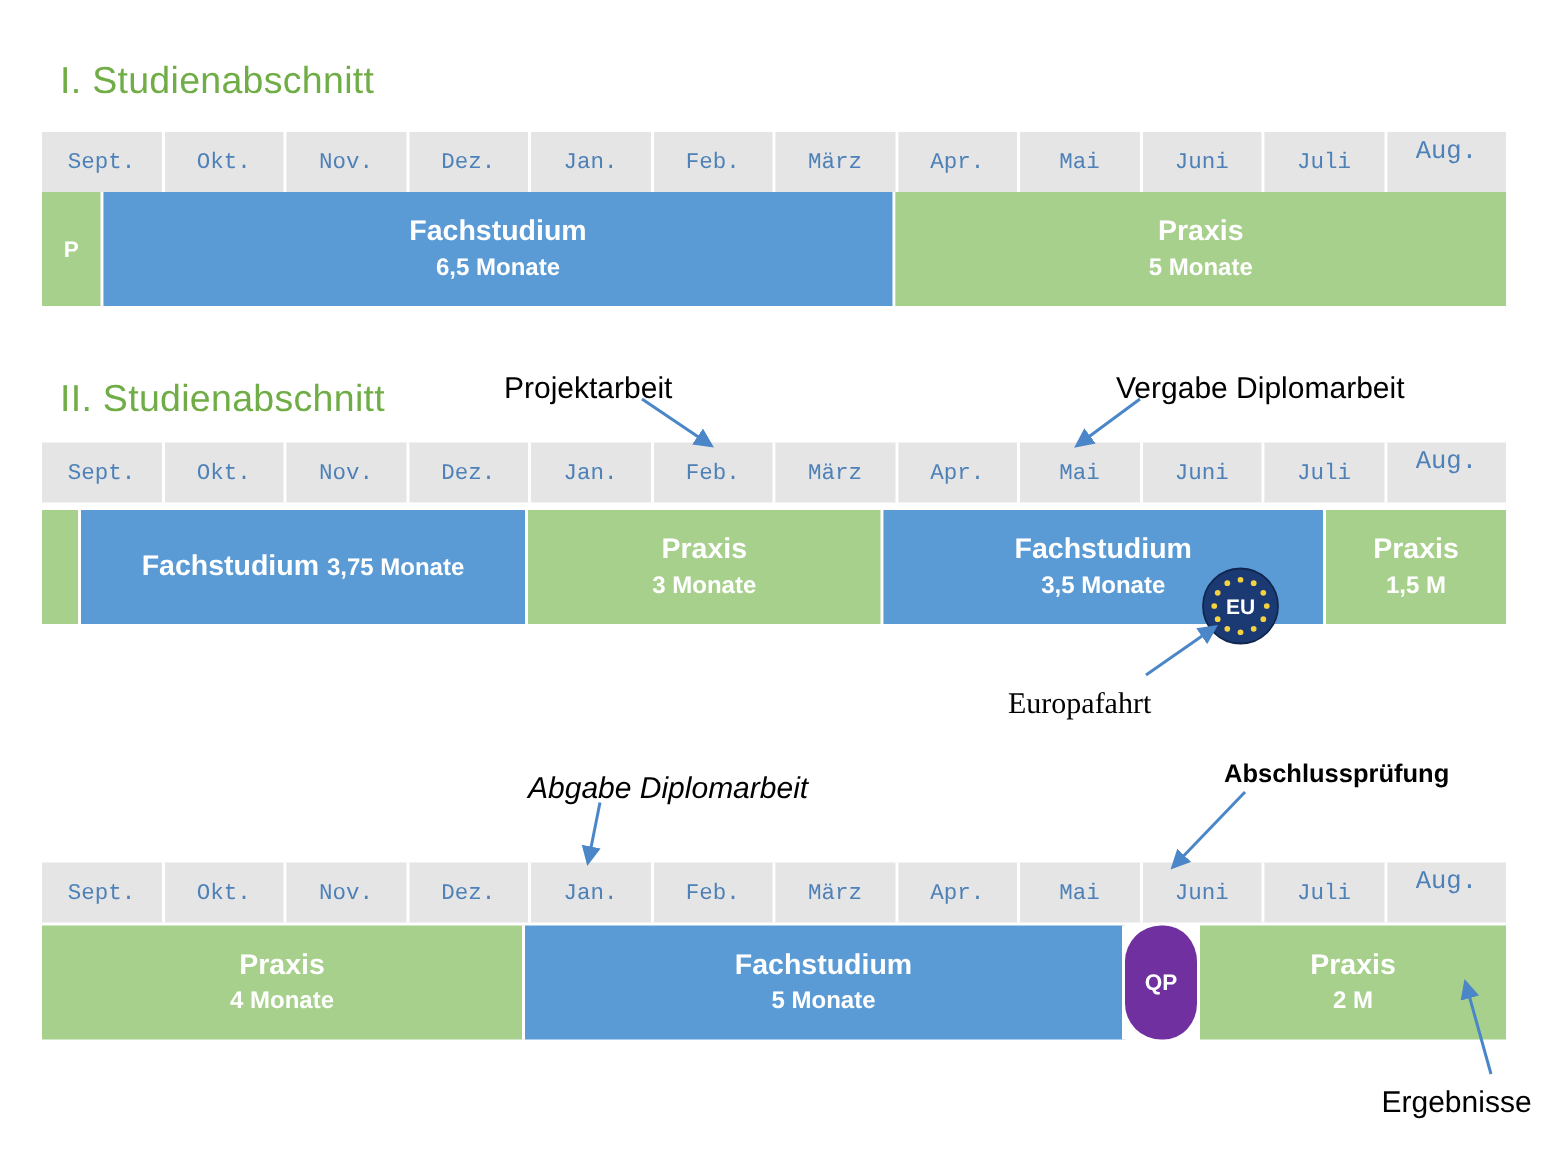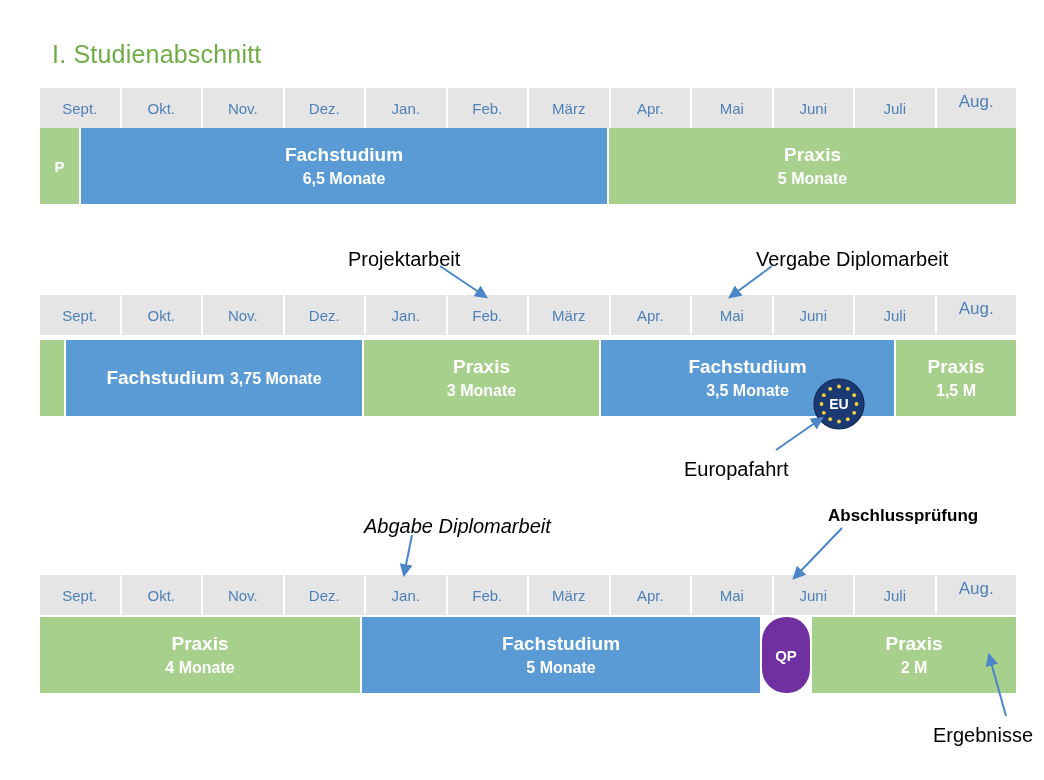--- a/index.html
+++ b/index.html
@@ -10,21 +10,21 @@
     width: 1044px;
     height: 780px;
     background: #ffffff;
     font-family: "Liberation Sans", sans-serif;
     overflow: hidden;
     position: relative;
   }
 
   .stage {
     position: absolute;
-    left: 16px; top: 0;
+    left: 4px; top: 0;
     width: 932px;
     height: 780px;
   }
 
   
   .section-title {
     position: absolute;
     color: #70AD47;
     font-size: 25px;
     font-weight: 400;
@@ -32,20 +32,21 @@
     white-space: nowrap;
   }
 
   
   .months {
     position: absolute;
     left: 24px;
     width: 976px;
     height: 40px;
     display: flex;
+    font-family: Liberation Mono, monospace;
   }
   .month-cell {
     flex: 1 1 0;
     background: #E5E5E5;
     border-right: 2px solid #ffffff;
     display: flex;
     align-items: center;
     justify-content: center;
     color: #4E81B8;
     font-size: 15px;
@@ -162,24 +163,25 @@
     <div class="bar bar-blue" style="left:41px; width:528px;">
       <span class="bar-title">Fachstudium</span>
       <span class="bar-sub">6,5 Monate</span>
     </div>
     <div class="bar bar-green last" style="left:569px; width:407px;">
       <span class="bar-title">Praxis</span>
       <span class="bar-sub">5 Monate</span>
     </div>
   </div>
 
+  <div class="section-title" style="left:36px; top:252px;">II. Studienabschnitt</div>
 
   <div class="anno" style="left:332px; top:248px;">Projektarbeit</div>
   <div class="anno" style="left:740px; top:248px;">Vergabe Diplomarbeit</div>
-  <div class="anno" style="left:668px; top:458px;">Europafahrt</div>
+  <div class="anno" style="left:668px; top:458px;font-family:Liberation Serif, serif;">Europafahrt</div>
 
   <div class="months" style="top:295px;">
     <div class="month-cell">Sept.</div>
     <div class="month-cell">Okt.</div>
     <div class="month-cell">Nov.</div>
     <div class="month-cell">Dez.</div>
     <div class="month-cell">Jan.</div>
     <div class="month-cell">Feb.</div>
     <div class="month-cell">März</div>
     <div class="month-cell">Apr.</div>

